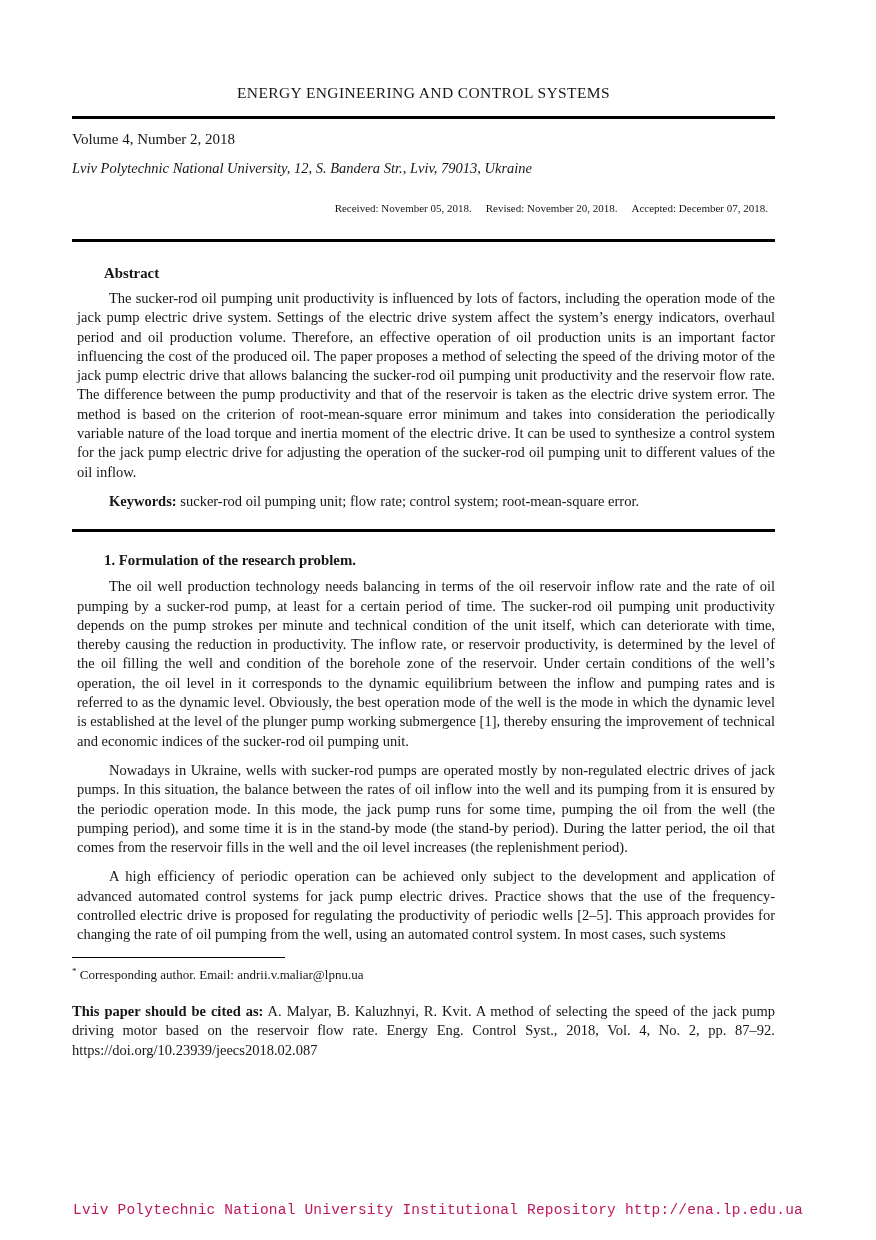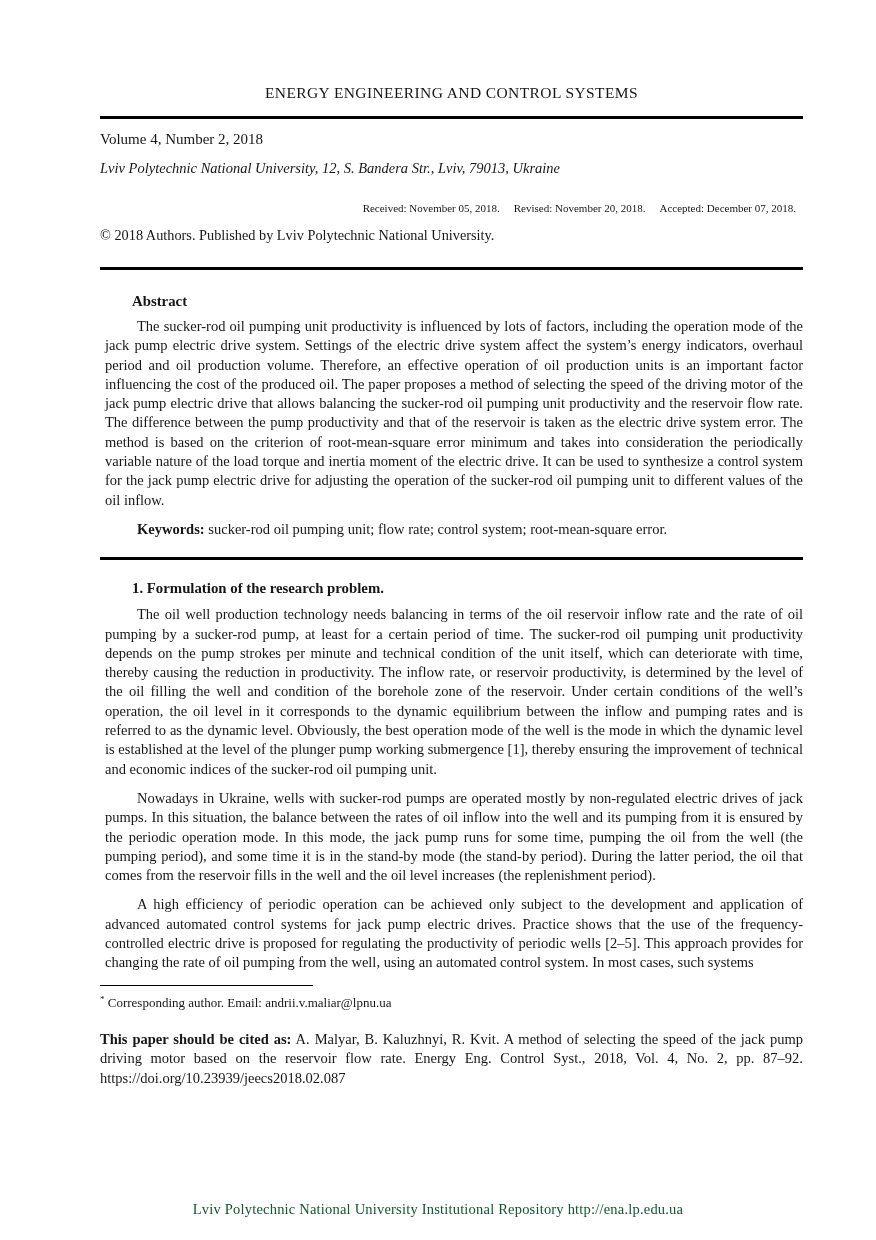--- a/index.html
+++ b/index.html
@@ -9,21 +9,21 @@
   }
   .page {
     position: relative;
     width: 876px;
     height: 1240px;
     background: #ffffff;
     color: #161616;
     font-family: "Liberation Serif", serif;
     overflow: hidden;
     box-sizing: border-box;
-    padding-left: 100px;
+    padding-left: 72px;
     padding-right: 101px;
   }
   .content { width: 703px; }
 
   .journal-header {
     margin-top: 84px;
     text-align: center;
     font-size: 15.5px;
     letter-spacing: 0.4px;
     line-height: 17px;
@@ -121,23 +121,23 @@
     font-size: 14.5px;
     line-height: 19.3px;
     text-align: justify;
   }
   .watermark {
     position: absolute;
     left: 0;
     bottom: 22px;
     width: 876px;
     text-align: center;
-    font-family: Liberation Serif, serif;
+    font-family: Liberation Mono, monospace;
     font-size: 14.5px;
-    color: #14532d;
+    color: #be185d;
     letter-spacing: 0.2px;
   }
   .bold { font-weight: bold; }
 </style>
 </head>
 <body>
 
 <div class="page">
   <div class="content">
 
@@ -146,21 +146,20 @@
     <hr class="rule-thick rule-1">
 
     <div class="volume-line">Volume 4, Number 2, 2018</div>
 
 
 
     <div class="affiliation">Lviv Polytechnic National University, 12, S. Bandera Str., Lviv, 79013, Ukraine</div>
 
     <div class="dates-line"><span>Received: November 05, 2018.</span><span>Revised: November 20, 2018.</span><span>Accepted: December 07, 2018.</span></div>
 
-    <div class="copyright-line">© 2018 Authors. Published by Lviv Polytechnic National University.</div>
 
     <hr class="rule-thick rule-2">
 
     <div class="abstract-heading">Abstract</div>
 
     <p class="body-para">The sucker-rod oil pumping unit productivity is influenced by lots of factors, including the operation mode of the jack pump electric drive system. Settings of the electric drive system affect the system’s energy indicators, overhaul period and oil production volume. Therefore, an effective operation of oil production units is an important factor influencing the cost of the produced oil. The paper proposes a method of selecting the speed of the driving motor of the jack pump electric drive that allows balancing the sucker-rod oil pumping unit productivity and the reservoir flow rate. The difference between the pump productivity and that of the reservoir is taken as the electric drive system error. The method is based on the criterion of root-mean-square error minimum and takes into consideration the periodically variable nature of the load torque and inertia moment of the electric drive. It can be used to synthesize a control system for the jack pump electric drive for adjusting the operation of the sucker-rod oil pumping unit to different values of the oil inflow.</p>
 
     <p class="body-para keywords-line"><span class="bold">Keywords:</span><span> sucker-rod oil pumping unit; flow rate; control system; root-mean-square error.</span></p>
 
     <hr class="rule-thick rule-3">

